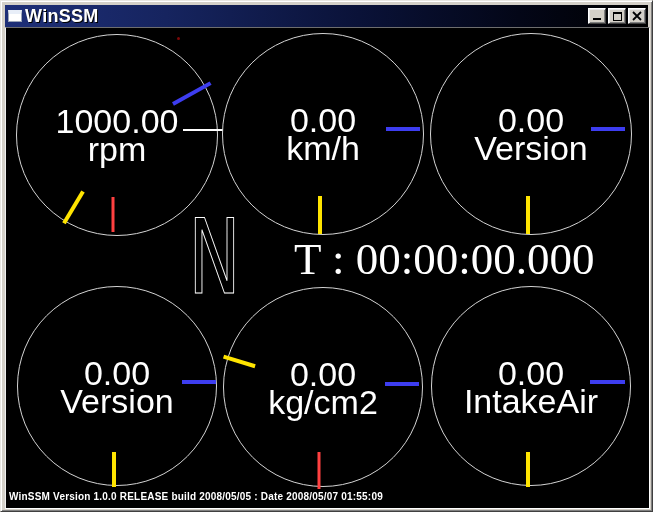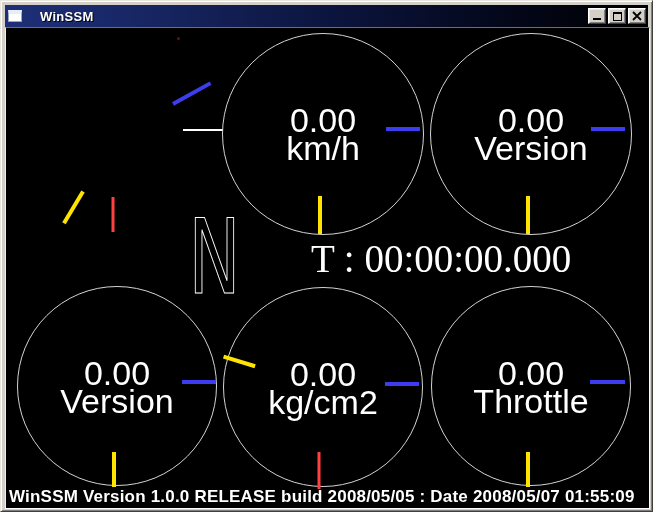--- a/index.html
+++ b/index.html
@@ -6,44 +6,44 @@
   body{width:653px;height:512px;overflow:hidden;background:#d4d0c8;
        font-family:"Liberation Sans","DejaVu Sans",sans-serif;}
   .window{position:relative;width:653px;height:512px;background:#d4d0c8;box-sizing:border-box;
           border:1px solid;border-color:#e9e7e2 #404040 #404040 #e9e7e2;
           box-shadow:inset 1px 1px 0 #ffffff, inset -1px -1px 0 #808080;}
   .titlebar{position:absolute;left:4px;top:4px;right:4px;height:22px;
             background:linear-gradient(90deg,#1e2f78 0%,#16245f 25%,#0a1238 55%,#030617 80%,#000 100%);
             display:flex;align-items:center;}
   .app-icon{width:14px;height:12px;margin-left:3px;background:#fff;border:1px solid #9aa4b8;
             box-sizing:border-box;border-top:4px solid #e8eef8;}
-  .title-text{color:#fff;font-size:13px;font-weight:bold;margin-left:18px;letter-spacing:0.3px;
+  .title-text{color:#fff;font-size:18px;font-weight:bold;margin-left:3px;letter-spacing:0.3px;
               text-shadow:1px 1px 0 #000;}
   .tb-buttons{margin-left:auto;margin-right:2px;display:flex;gap:2px;}
   .tb-btn{width:18px;height:16px;background:#d4d0c8;box-sizing:border-box;
           border:1px solid;border-color:#ffffff #404040 #404040 #ffffff;
           box-shadow:inset 1px 1px 0 #e8e8e8, inset -1px -1px 0 #808080;
           display:flex;align-items:flex-end;justify-content:center;padding:2px;}
   .min-glyph{width:8px;height:2px;background:#000;margin-bottom:1px;}
   .max-glyph{width:9px;height:9px;box-sizing:border-box;border:1px solid #000;border-top:2px solid #000;margin-bottom:0px;}
   .tb-btn svg{display:block;margin:auto;}
   .client{position:absolute;left:4px;top:26px;width:645px;height:482px;background:#000;
           box-sizing:border-box;border:1px solid;border-color:#6e6e6e #ffffff #ffffff #efefef;}
   .stage{position:absolute;left:0;top:0;right:0;bottom:0;}
   .gauge{position:absolute;border-radius:50%;box-sizing:border-box;border:1px solid #d4d4d4;}
   .g-value,.g-unit{position:absolute;left:0;width:100%;text-align:center;color:#fff;
                    font-size:34px;line-height:29px;font-weight:400;white-space:nowrap;}
   .g-value{top:72px;}
   .g-unit{top:100px;}
   .tick{position:absolute;transform-origin:0 0;}
   .gear{position:absolute;left:180px;top:188px;width:57px;height:80px;}
-  .timer{position:absolute;left:305px;top:212px;color:#fff;white-space:nowrap;
-         font-family:"Liberation Serif","DejaVu Serif",serif;font-size:39px;line-height:38px;}
+  .timer{position:absolute;left:288px;top:212px;color:#fff;white-space:nowrap;
+         font-family:"Liberation Serif","DejaVu Serif",serif;font-size:45px;line-height:38px;}
   .statusbar{position:absolute;left:3px;top:461px;color:#fff;white-space:nowrap;
-             font-size:17px;font-weight:bold;letter-spacing:0.2px;line-height:16px;}
+             font-size:10px;font-weight:bold;letter-spacing:0.2px;line-height:16px;}
   .artifact{position:absolute;border-radius:50%;}
 </style>
 </head>
 <body>
 
 <div class="window">
 
   <div class="titlebar">
     <div class="app-icon"></div>
     <span class="title-text">WinSSM</span>
@@ -66,20 +66,24 @@
     <div class="stage">
 
       <svg class="gear" viewBox="0 0 57 80" width="57" height="80">
         <text x="28.5" y="77" text-anchor="middle" textLength="52" lengthAdjust="spacingAndGlyphs" font-family="DejaVu Sans, Liberation Sans, sans-serif" font-size="104" fill="none" stroke="#ffffff" stroke-width="1.2">N</text>
       </svg>
 
       <div class="timer">T : 00:00:00.000</div>
 
       <div class="statusbar">WinSSM Version 1.0.0 RELEASE build 2008/05/05 : Date 2008/05/07 01:55:09</div>
 
+    <div class="gauge" style="left: 10px; top: 6px; width: 202px; height: 202px; border-color: rgb(212, 212, 212);">
+          <div class="g-value">1000.00</div>
+          <div class="g-unit">rpm</div>
+        </div>
         <div class="tick" style="left: 111px; top: 107px; width: 43px; height: 4px; background: rgb(61, 61, 240); transform: rotate(-29deg) translate(64px, -2px);"></div>
         <div class="tick" style="left: 111px; top: 107px; width: 40px; height: 2px; background: rgb(255, 255, 255); transform: rotate(0deg) translate(66px, -6px);"></div>
         <div class="tick" style="left: 111px; top: 107px; width: 37px; height: 4px; background: rgb(255, 228, 0); transform: rotate(121deg) translate(66px, -2px);"></div>
         <div class="tick" style="left: 111px; top: 107px; width: 35px; height: 3px; background: rgb(255, 64, 64); transform: rotate(90deg) translate(62px, 2.5px);"></div>
         <div class="gauge" style="left: 216px; top: 5px; width: 202px; height: 202px; border-color: rgb(212, 212, 212);">
           <div class="g-value">0.00</div>
           <div class="g-unit">km/h</div>
         </div>
         <div class="tick" style="left: 317px; top: 106px; width: 34px; height: 4px; background: rgb(61, 61, 240); transform: rotate(0deg) translate(63px, -7px);"></div>
         <div class="tick" style="left: 317px; top: 106px; width: 38px; height: 4px; background: rgb(255, 228, 0); transform: rotate(90deg) translate(62px, 1px);"></div>
@@ -97,21 +101,21 @@
         <div class="tick" style="left: 111px; top: 358px; width: 35px; height: 4px; background: rgb(255, 228, 0); transform: rotate(90deg) translate(66px, 1px);"></div>
         <div class="gauge" style="left: 217px; top: 259px; width: 200px; height: 200px; border-color: rgb(212, 212, 212);">
           <div class="g-value">0.00</div>
           <div class="g-unit">kg/cm2</div>
         </div>
         <div class="tick" style="left: 317px; top: 359px; width: 34px; height: 4px; background: rgb(61, 61, 240); transform: rotate(0deg) translate(62px, -5px);"></div>
         <div class="tick" style="left: 317px; top: 359px; width: 33px; height: 4px; background: rgb(255, 228, 0); transform: rotate(197deg) translate(71px, -2px);"></div>
         <div class="tick" style="left: 317px; top: 359px; width: 37px; height: 3px; background: rgb(255, 64, 64); transform: rotate(90deg) translate(65px, 2.5px);"></div>
         <div class="gauge" style="left: 425px; top: 258px; width: 200px; height: 200px; border-color: rgb(212, 212, 212);">
           <div class="g-value">0.00</div>
-          <div class="g-unit">Throttle</div>
+          <div class="g-unit">IntakeAir</div>
         </div>
         <div class="tick" style="left: 525px; top: 358px; width: 35px; height: 4px; background: rgb(61, 61, 240); transform: rotate(0deg) translate(59px, -6px);"></div>
         <div class="tick" style="left: 525px; top: 358px; width: 35px; height: 4px; background: rgb(255, 228, 0); transform: rotate(90deg) translate(66px, 1px);"></div>
         <div class="artifact" style="left: 171px; top: 9px; width: 3px; height: 3px; background: rgb(124, 8, 8);"></div>
       </div>
   </div>
 
 </div>
 
 </body></html>

